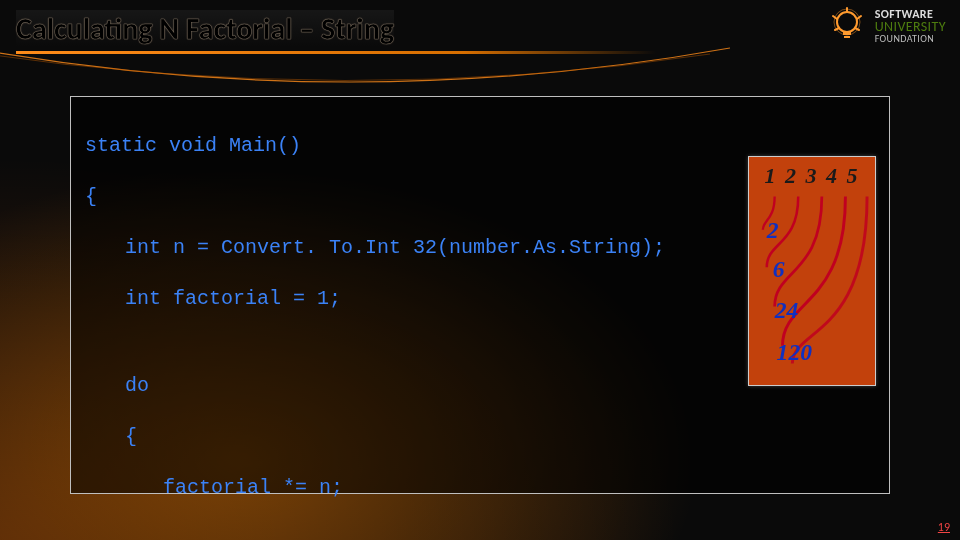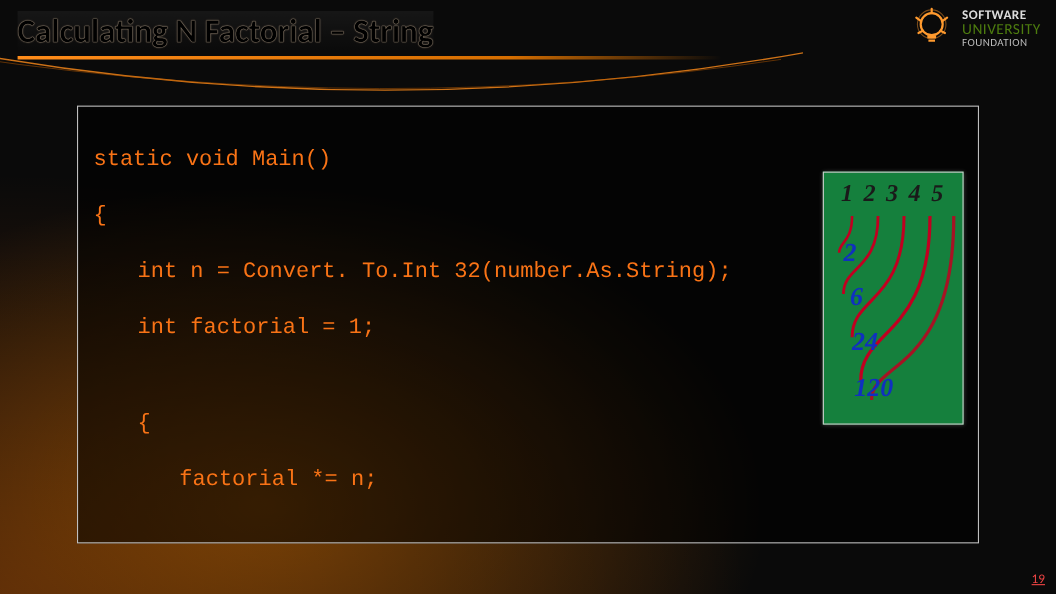--- a/index.html
+++ b/index.html
@@ -68,35 +68,35 @@
     left: 70px;
     top: 96px;
     width: 820px;
     height: 398px;
     border: 1px solid #bfbfbf;
     background: rgba(0,0,0,0.55);
     padding: 10px 14px 10px 14px;
     font-family: Consolas, "Courier New", monospace;
     font-size: 20px;
     line-height: 1.28;
-    color: #f97316;
+    color: #3b82f6;
     white-space: pre;
   }
   .code-box .ind1 { margin-left: 40px; display: block; }
   .code-box .ind2 { margin-left: 78px; display: block; }
   .code-box .blk  { display: block; }
   .code-box .gap  { display: block; height: 10px; }
 
   .factorial-img {
     position: absolute;
     right: 84px;
     top: 156px;
     width: 128px;
     height: 230px;
-    background: #15803d;
+    background: #c2410c;
     border: 1px solid #ccc;
     box-shadow: 0 0 4px rgba(255,255,255,0.25);
     padding: 6px 4px 4px 4px;
   }
   .fimg-top {
     font-family: Georgia, "Times New Roman", serif;
     font-style: italic;
     font-weight: 700;
     color: #1a1a1a;
     font-size: 22px;
@@ -168,20 +168,21 @@
     <div class="l3">FOUNDATION</div>
   </div>
 </div>
 
 <div class="code-box">
 <span class="blk">static void Main()</span>
 <span class="blk">{</span>
 <span class="ind1">int n = Convert. To.Int 32(number.As.String);</span>
 <span class="ind1">int factorial = 1;</span>
 <span class="gap"></span>
+<span class="ind1">do</span>
 <span class="ind1">{</span>
 <span class="ind2">factorial *= n;</span>
 
 
 
 
 
 
 </div>
 

